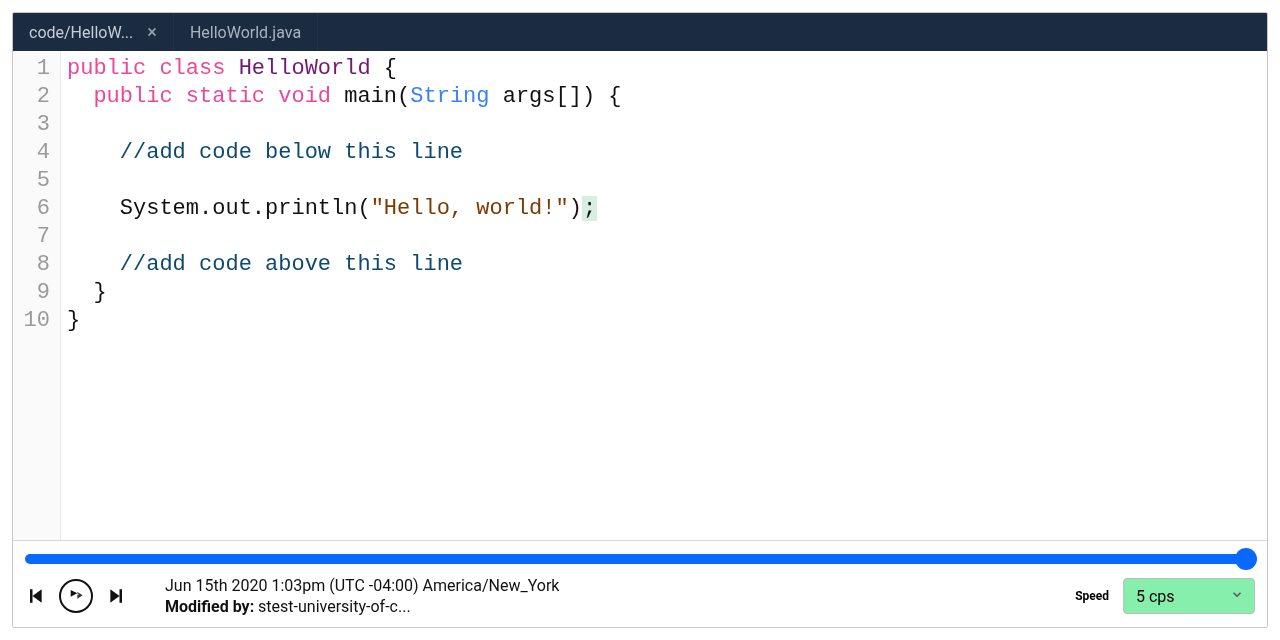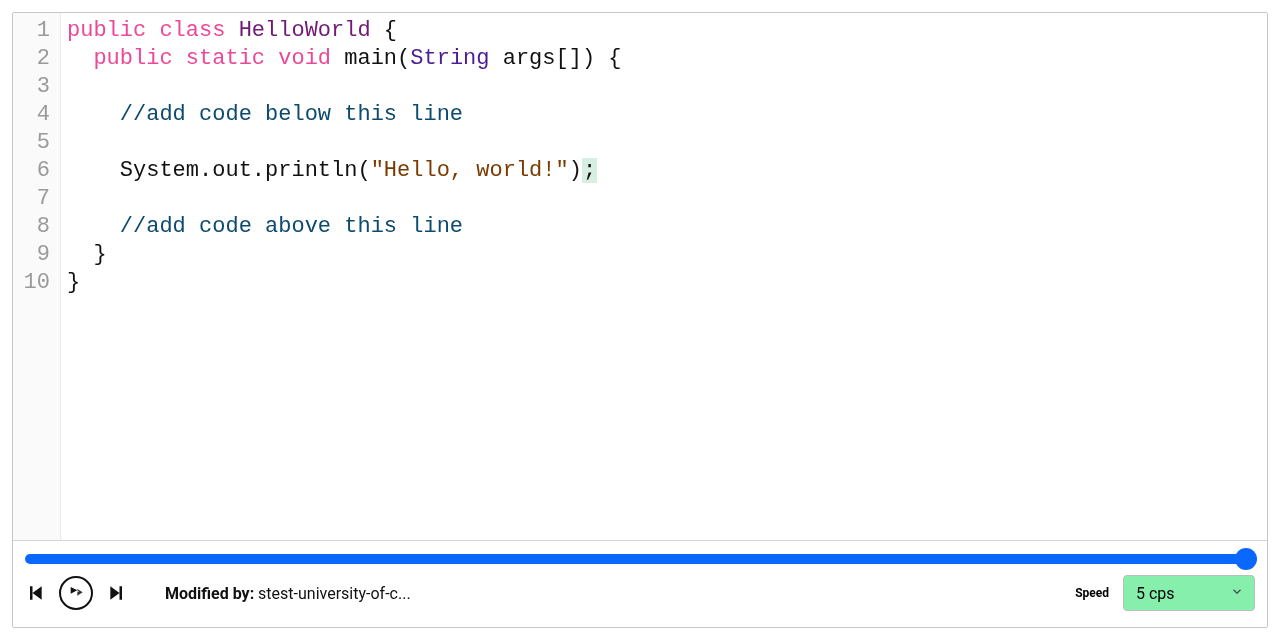--- a/index.html
+++ b/index.html
@@ -84,21 +84,21 @@
   }
   .gutter div { height: 28px; }
   .codearea {
     flex: 1;
     padding: 4px 8px 0 6px;
     white-space: pre;
     color: #111;
   }
   .codearea div { height: 28px; }
   .kw   { color: #ec4899; }
-  .type { color: #4c1d95; }
+  .type { color: #3b82f6; }
   .cls  { color: #701a75; margin-top: 12px; }
   .str  { color: #7a3a00; }
   .cmt  { color: #0c4a6e; }
   .cursor-hl { background: #d7efe3; padding: 0 1px; }
   
   .playbar {
     height: 86px;
     background: #ffffff;
     padding: 10px 12px 8px 12px;
     display: flex;
@@ -169,20 +169,29 @@
     position: absolute; right: 10px; top: 50%; transform: translateY(-50%);
     color: #555;
   }
 </style>
 </head>
 <body>
 
 <div class="frame">
   <div class="inner">
 
+    <div class="tabbar">
+      <div class="tab">
+        <span>code/HelloW...</span>
+        <span class="tab-close">×</span>
+      </div>
+      <div class="tab inactive">
+        <span>HelloWorld.java</span>
+      </div>
+    </div>
 
 
     <div class="editor">
       <div class="gutter" id="gutter">
           <div>1</div>
           <div>2</div>
           <div>3</div>
           <div>4</div>
           <div>5</div>
           <div>6</div>
@@ -215,20 +224,21 @@
             </svg>
           </div>
         </div>
         <div class="pbtn">
           <svg width="20" height="20" viewBox="0 0 24 24" fill="#111">
               <path d="M15 4h3v16h-3zM4 4l11 8L4 20z"></path>
             </svg>
         </div>
 
         <div class="meta">
+          <div>Jun 15th 2020 1:03pm (UTC -04:00) America/New_York</div>
           <div>
             <span class="modlbl">Modified by:</span>
             <span> </span>
             <span>stest-university-of-c...</span>
           </div>
         </div>
 
         <div class="spacer"></div>
 
         <span class="speed-lbl">Speed</span>

